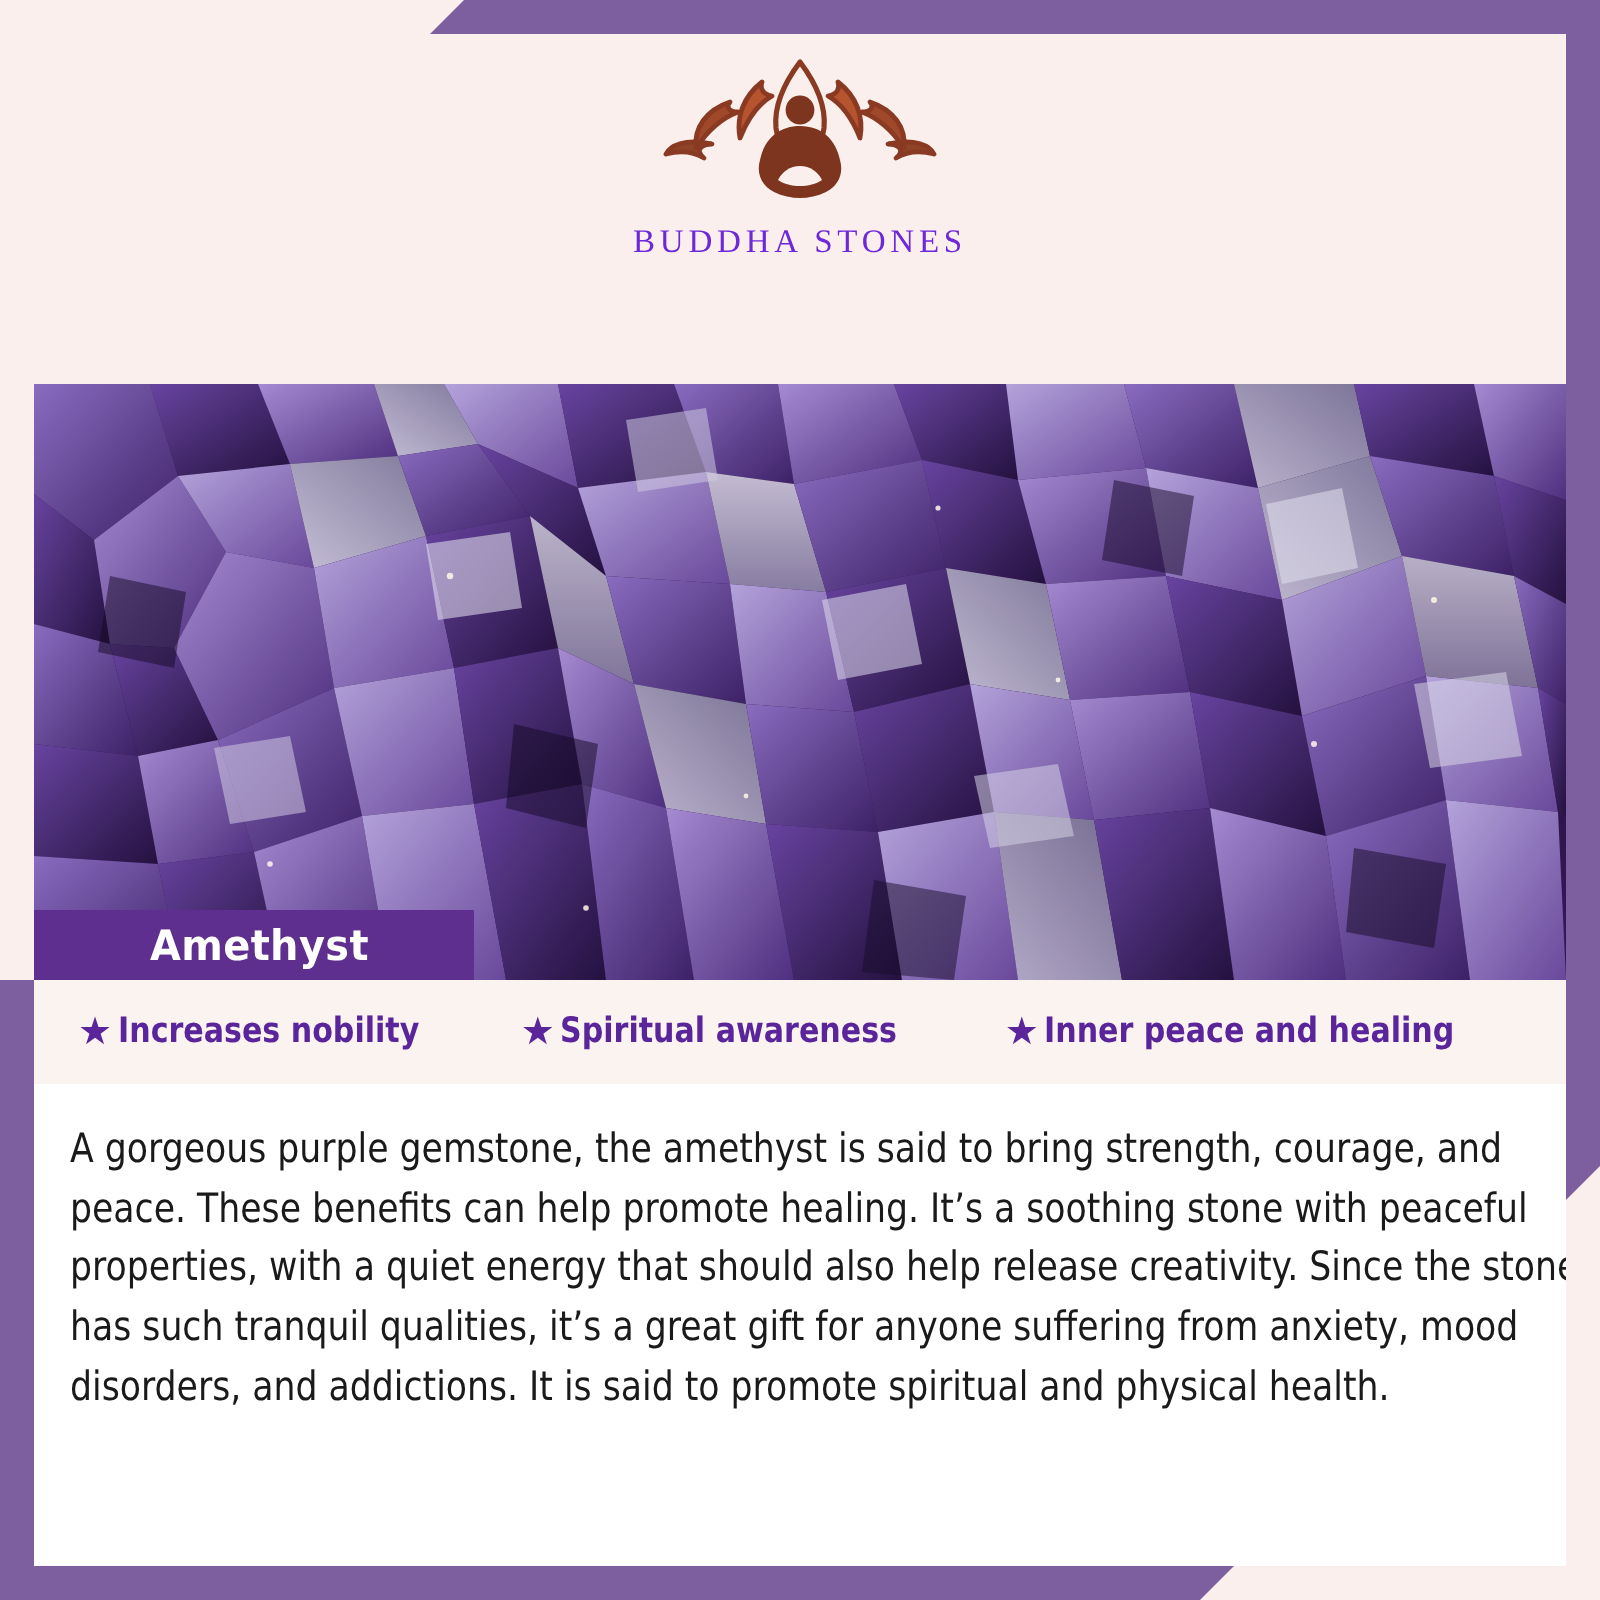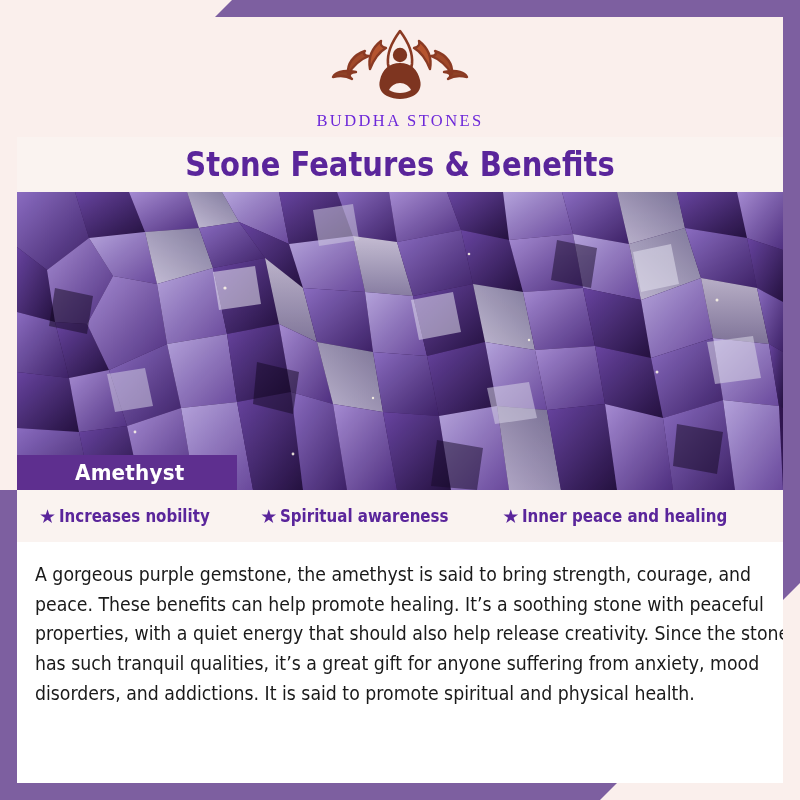--- a/index.html
+++ b/index.html
@@ -253,23 +253,20 @@
             <path d="M75 38 C 64 38, 57 45, 55 55 C 53 62, 56 68, 62 71 C 66 73, 71 74, 75 74 C 79 74, 84 73, 88 71 C 94 68, 97 62, 95 55 C 93 45, 86 38, 75 38 Z"></path>
           </g>
           <g fill="#faefec">
             <path d="M75 58 C 70 58, 66 61, 64 65 C 67 67, 71 68, 75 68 C 79 68, 83 67, 86 65 C 84 61, 80 58, 75 58 Z"></path>
           </g>
         </svg>
         <div id="logo-text">BUDDHA STONES</div>
       </div>
     </div>
 
-    <div id="title-bar">
-      <div id="title-text">Stone Features &amp; Benefits</div>
-    </div>
 
     <div id="photo">
       <svg viewBox="0 0 766 298" preserveAspectRatio="none">
         <defs>
           <linearGradient id="bgdeep" x1="0" y1="0" x2="0" y2="1">
             <stop offset="0%" stop-color="#3a1f5c"></stop>
             <stop offset="50%" stop-color="#2a1142"></stop>
             <stop offset="100%" stop-color="#35195a"></stop>
           </linearGradient>
           <linearGradient id="fa" x1="0" y1="0" x2="1" y2="1">

